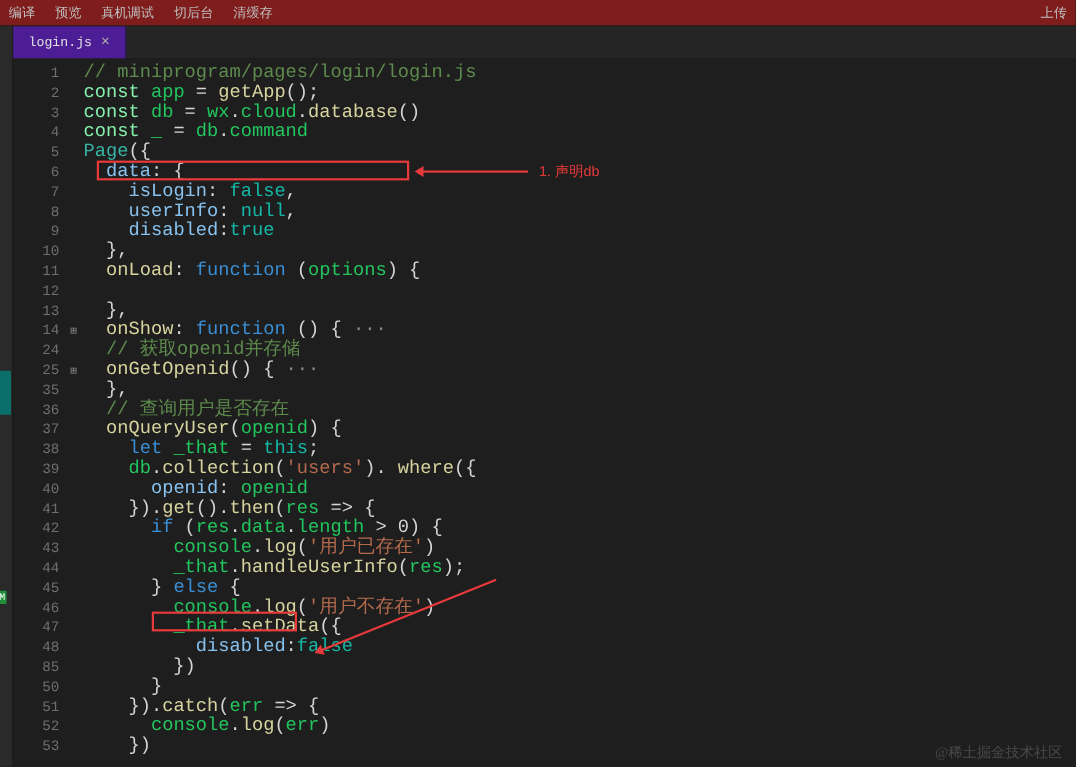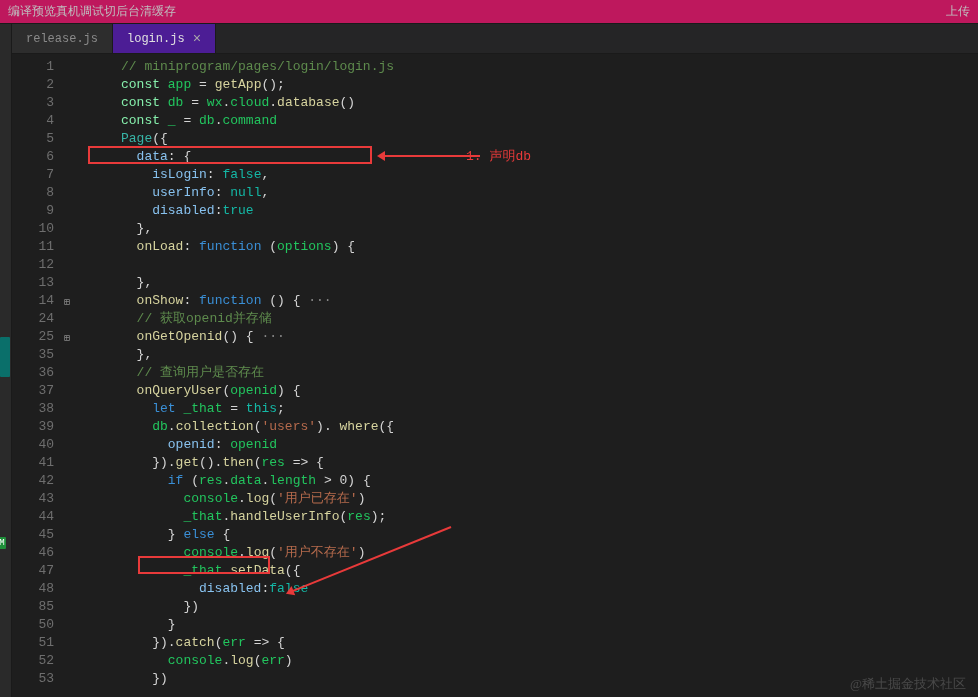--- a/index.html
+++ b/index.html
@@ -8,25 +8,26 @@
     font-family: Consolas, "Courier New", monospace;
     font-size: 13px;
     color: #d4d4d4;
     width: 978px;
     height: 697px;
     overflow: hidden;
     position: relative;
   }
   .menubar {
     height: 24px;
-    background: #be185d;
+    background: #7f1d1d;
     border-bottom: 1px solid #1a1a1a;
     display: flex;
     align-items: center;
     padding: 0 8px;
+    gap: 18px;
     font-size: 12px;
     color: #bfbfbf;
   }
   .menubar .spacer { flex: 1; }
   .menubar span { cursor: pointer; }
   .editor-shell { display: flex; height: calc(100% - 24px); }
   .activity-bar {
     width: 12px;
     background: #2a2a2a;
     position: relative;
@@ -102,23 +103,22 @@
     top: 2px;
     width: 10px;
     height: 10px;
     font-size: 10px;
     color: #888;
   }
   .code {
     flex: 1;
     padding-top: 4px;
     line-height: 18px;
-    font-size: 13px;
+    font-size: 17px;
     white-space: pre;
-    margin-left: 45px;
   }
   .code .row { height: 18px; }
   .tok-comment { color: #5e8b4d; }
   .tok-kw { color: #3a8fd6; }
   .tok-storage { color: #86efac; }
   .tok-var { color: #22c55e; }
   .tok-prop { color: #88c2ef; }
   .tok-fn { color: #d7d49f; }
   .tok-val { color: #14b8a6; }
   .tok-str { color: #b56a4c; }
@@ -156,21 +156,21 @@
     transform: rotate(-22deg);
     transform-origin: right center;
   }
   .annot {
     position: absolute;
     color: #e83a3a;
     font-family: sans-serif;
     font-size: 13px;
     pointer-events: none;
   }
-  .annot1 { left: 454px; top: 93px; font-family: Liberation Mono, monospace; }
+  .annot1 { left: 478px; top: 93px; }
   .annot2 { left: 438px; top: 449px; }
   .watermark {
     position: absolute;
     right: 12px;
     bottom: 4px;
     color: rgba(200,200,200,0.25);
     font-size: 13px;
     font-family: Liberation Serif, serif;
   }
 </style>
@@ -188,23 +188,20 @@
 </div>
 
 <div class="editor-shell">
   <div class="activity-bar">
     <div class="act-teal"></div>
     <div class="act-green">M</div>
   </div>
 
   <div class="main">
     <div class="tabs">
-      <div class="tab">
-        <span>release.js</span>
-      </div>
       <div class="tab active">
         <span>login.js</span>
         <span class="close">×</span>
       </div>
     </div>
 
     <div class="code-area">
       <div class="gutter" id="gutter">
           <div class="line">1</div>
           <div class="line">2</div>

